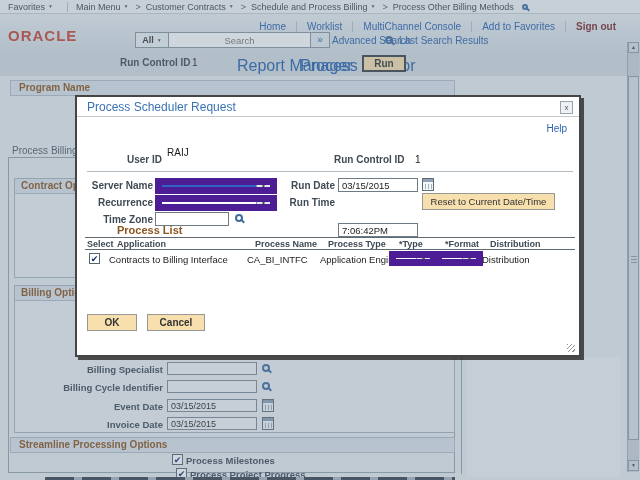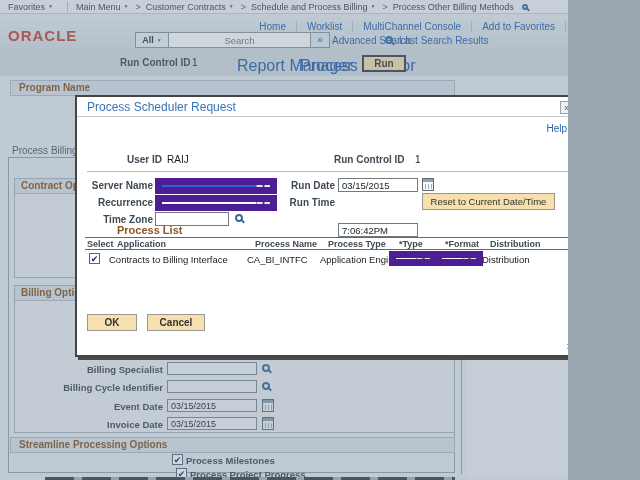--- a/index.html
+++ b/index.html
@@ -1,17 +1,17 @@
 <!DOCTYPE html>
 <html><head>
 <meta charset="utf-8">
 <style>
   * { margin:0; padding:0; box-sizing:border-box; }
   body { font-family:"Liberation Sans", sans-serif; background:#9aa7b0; }
-  #screen { position:relative; width:568px; height:480px; overflow:hidden; background:#e9eef1; }
+  #screen { position:relative; width:640px; height:480px; overflow:hidden; background:#e9eef1; }
   .abs { position:absolute; }
 
   
   .crumb-bar { left:0; top:0; width:640px; height:14px; background:#f3f6f8; border-bottom:1px solid #c9d2d8;
                display:flex; align-items:center; padding-left:8px; font-size:9px; color:#3c444c; }
   .crumb-item { display:inline-flex; align-items:center; gap:3px; margin-right:6px; white-space:nowrap; cursor:default; }
   .chev { font-size:5px; color:#55606a; line-height:1; }
   .crumb-sep { margin:0 5px 0 1px; color:#55606a; font-size:9px; }
   .crumb-div { width:1px; height:10px; background:#b9c3ca; margin:0 8px; }
 
@@ -208,21 +208,21 @@
   <div class="abs overlay"></div>
 
   <div class="abs dialog">
     <div class="abs dlg-titlebar">
       <span class="abs dlg-title">Process Scheduler Request</span>
       <span class="abs dlg-close">x</span>
     </div>
     <span class="abs link" style="right:12px;top:26px;font-size:10px;">Help</span>
 
     <span class="abs lbl" style="left:50px;top:57px;">User ID</span>
-    <span class="abs dval" style="left:90px;top:57px;">RAIJ</span>
+    <span class="abs dval" style="left:90px;top:50px;">RAIJ</span>
     <span class="abs lbl" style="left:257px;top:57px;">Run Control ID</span>
     <span class="abs dval" style="left:338px;top:57px;">1</span>
     <div class="abs" style="left:10px;top:74px;width:486px;height:1px;background:#b3bcc3;"></div>
 
     <span class="dlbl" style="left:0;top:83px;">Server Name</span>
     <div class="select" style="left:78px;top:81px;width:122px;">
       <span class="val selected">PSUNX</span>
       <span class="dd">▼</span>
     </div>
     <span class="dlbl" style="left:0;top:100px;">Recurrence</span>

